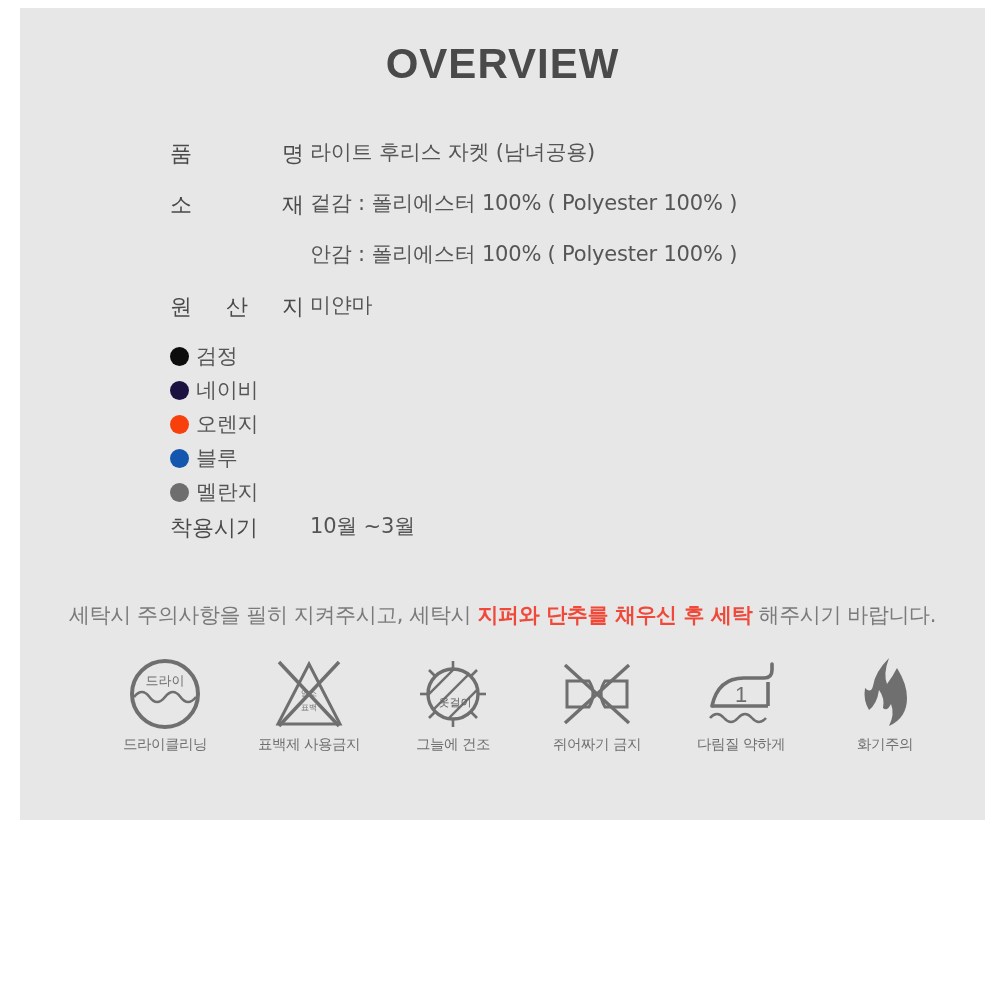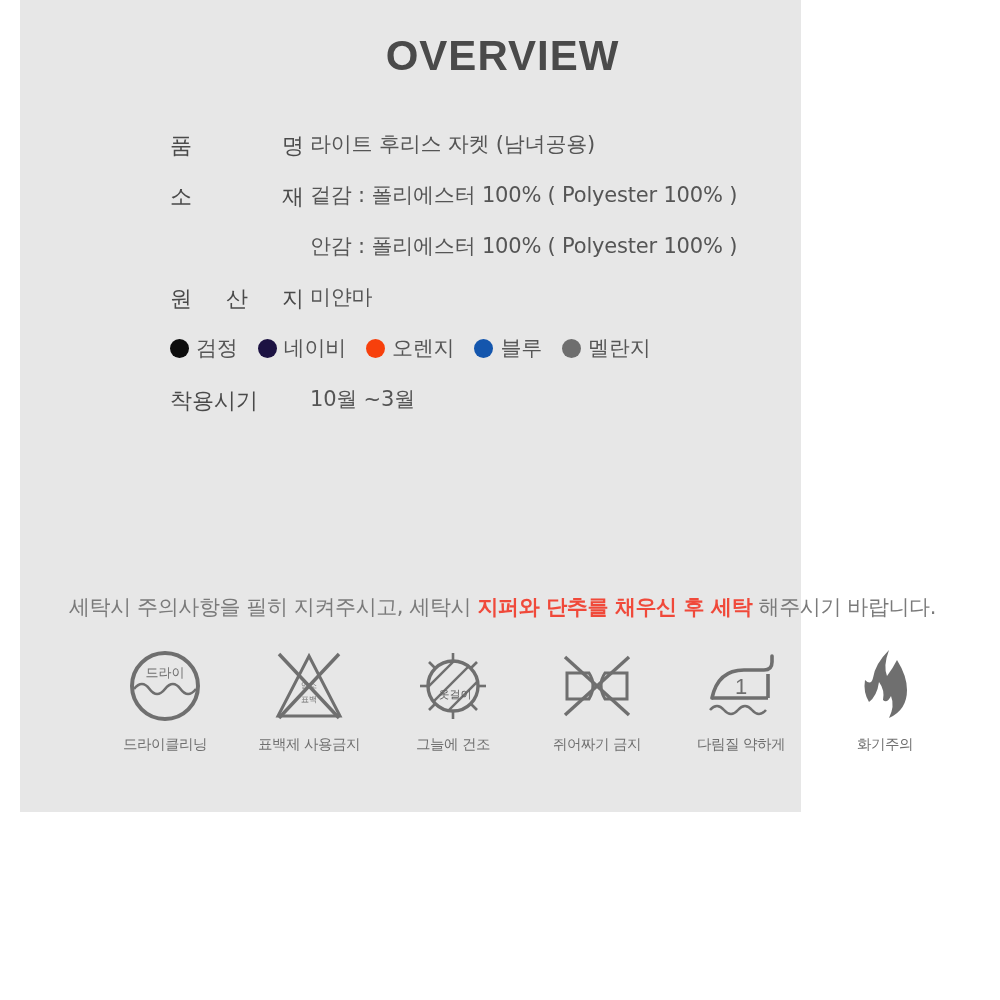--- a/index.html
+++ b/index.html
@@ -14,22 +14,22 @@
 
   .page {
     position: relative;
     width: 1000px;
     height: 1000px;
   }
 
   .panel {
     position: absolute;
     left: 20px;
-    top: 0;
-    width: 781px;
+    top: 8px;
+    width: 965px;
     height: 812px;
     background: #e7e7e7;
   }
 
   
   .overview-title {
     position: absolute;
     left: 0;
     top: 32px;
     width: 965px;
@@ -91,20 +91,21 @@
     width: 140px;
     flex: 0 0 140px;
   }
 
   
   .color-line {
     display: flex;
     align-items: flex-start;
     flex-wrap: nowrap;
     line-height: 34px;
+    flex-direction: column;
   }
 
   .color-item {
     display: flex;
     align-items: center;
     margin-right: 20px;
     white-space: nowrap;
   }
 
   .swatch {
@@ -167,21 +168,21 @@
   }
 
   .icon-art {
     height: 82px;
     display: flex;
     align-items: center;
     justify-content: center;
   }
 
   .icon-caption {
-    margin-top: 8px;
+    margin-top: 0;
     font-size: 14.5px;
     color: #6f6f6f;
     letter-spacing: -0.5px;
     white-space: nowrap;
   }
 </style>
 </head>
 <body>
 
 <div class="page">

